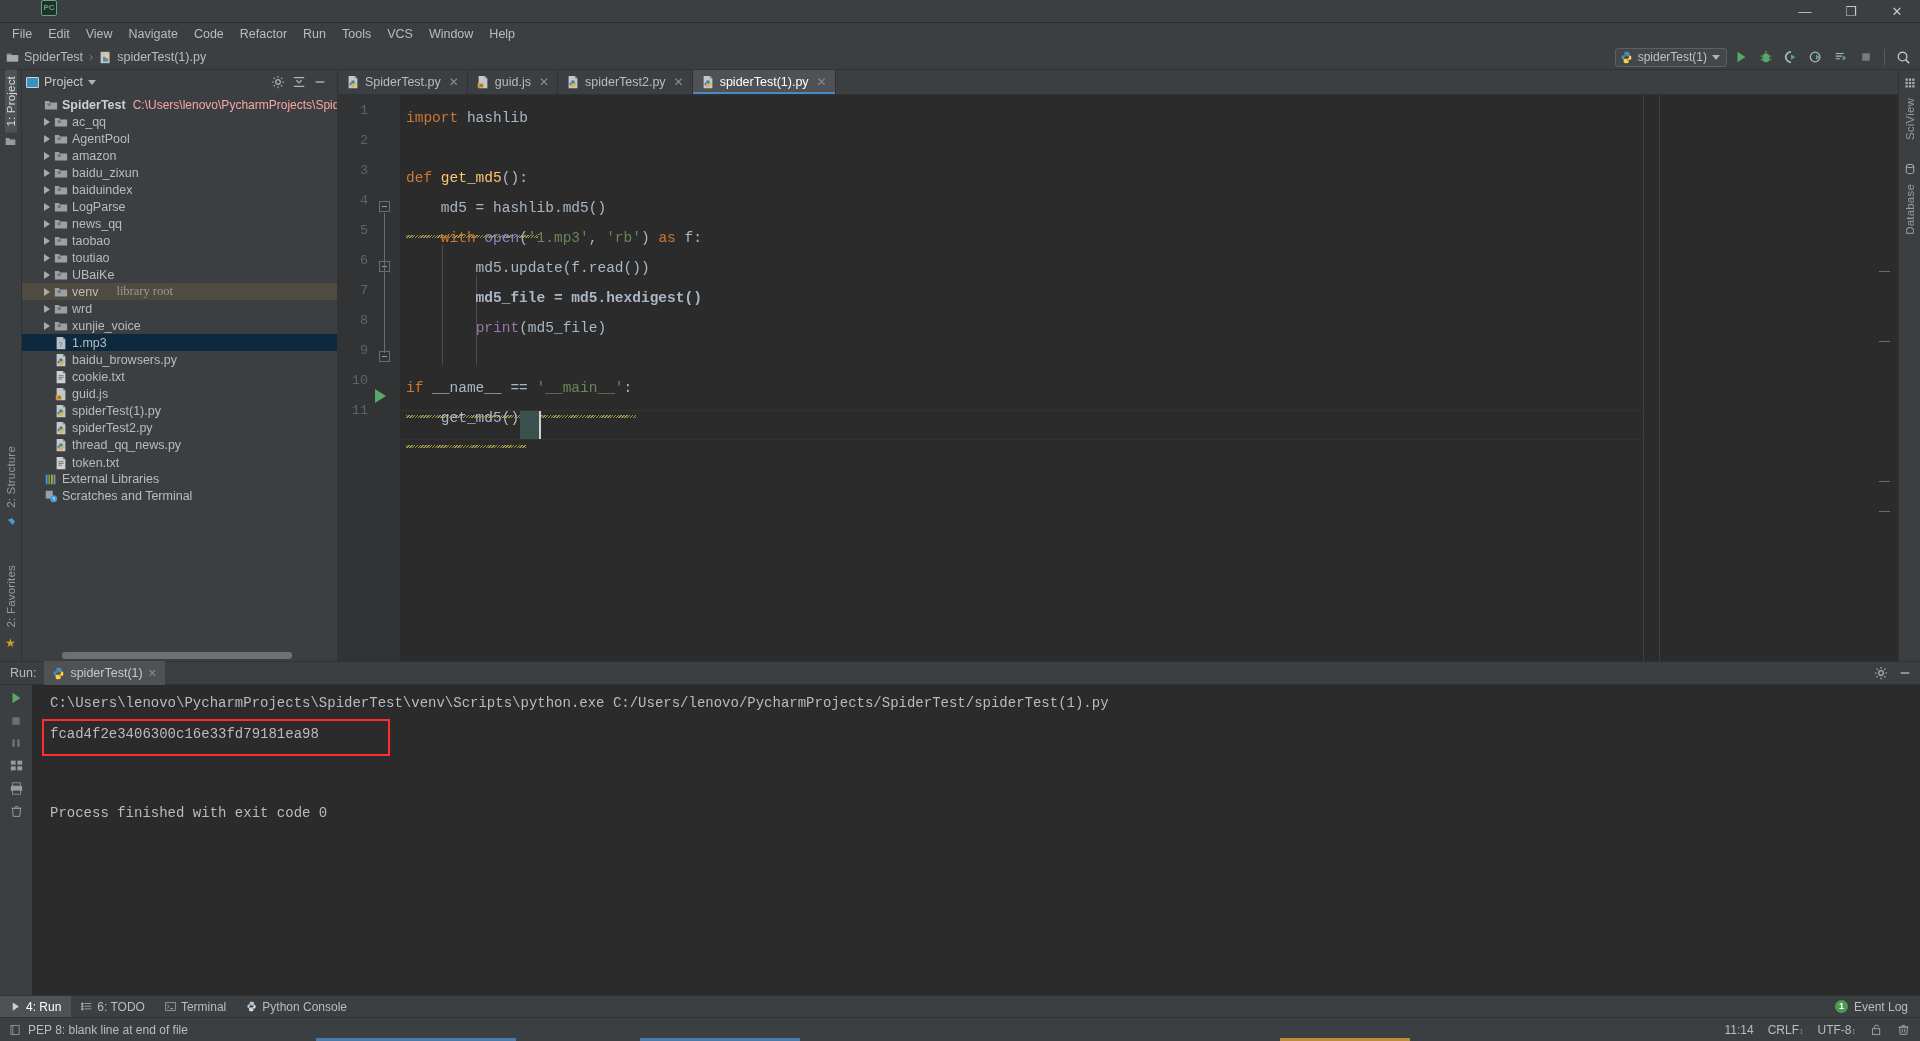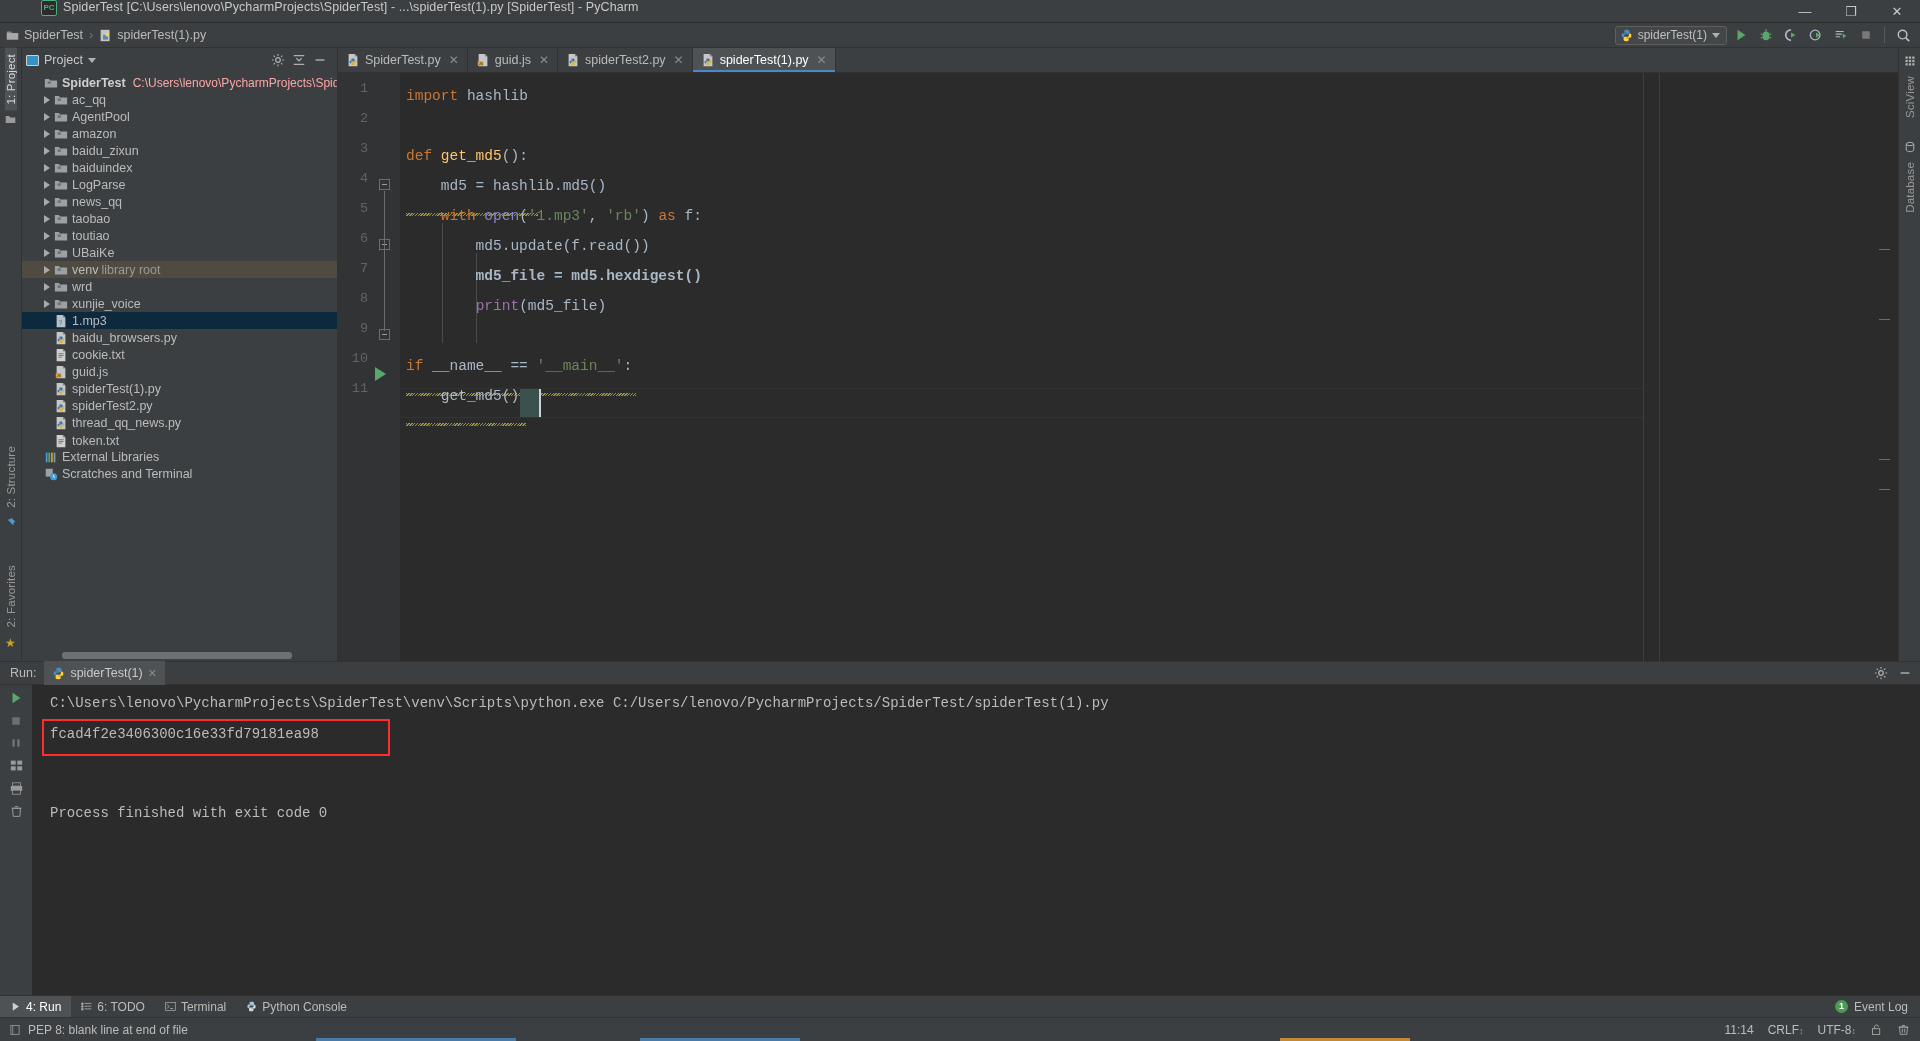--- a/index.html
+++ b/index.html
@@ -105,21 +105,21 @@
     width: 13px; flex: 0 0 13px; display: flex; align-items: center; justify-content: center;
   }
   .arrow i {
     width: 0; height: 0; border-top: 4px solid transparent; border-bottom: 4px solid transparent;
     border-left: 6px solid #a9a9a9; display: block;
   }
   .ficon { width: 15px; flex: 0 0 15px; margin-right: 4px; display: flex; align-items: center; justify-content: center; }
   .tlabel { color: #bbbbbb; }
   .tlabel.bold { font-weight: bold; color: #cfcfcf; }
   .tpath { color: #fca5a5; margin-left: 7px; font-size: 12px; }
-  .tsuffix { color: #9a9a9a; margin-left: 3px; }
+  .tsuffix { color: #9a9a9a; margin-left: 18px; font-family: Liberation Serif, serif; }
   .panel-hscroll { height: 12px; flex: 0 0 12px; position: relative; }
   .panel-hscroll > div {
     position: absolute; left: 40px; top: 3px; width: 230px; height: 7px;
     background: #6e7173; border-radius: 3px;
   }
 
   
   .editor-col { flex: 1 1 auto; display: flex; flex-direction: column; min-width: 0; background: #2b2b2b; }
   .tabbar {
     height: 25px; flex: 0 0 25px; background: #3c3f41; display: flex; align-items: stretch;
@@ -242,28 +242,40 @@
   .updown { font-size: 9px; color: #9a9a9a; }
   svg { display: block; }
 </style>
 </head>
 <body>
 
 <div class="app">
 
   <div class="titlebar">
     <div class="title-icon">PC</div>
-    <div class="title-text">SpiderTest [C:\Users\lenovo\PycharmProjects\SpiderTest] - ...\spiderTest(1).py [SpiderTest] - PyCharm</div>
     <div class="win-btns">
       <div class="win-btn">—</div>
       <div class="win-btn">❐</div>
       <div class="win-btn close">✕</div>
     </div>
   </div>
 
+  <div class="menubar">
+    <div class="menu-item">File</div>
+    <div class="menu-item">Edit</div>
+    <div class="menu-item">View</div>
+    <div class="menu-item">Navigate</div>
+    <div class="menu-item">Code</div>
+    <div class="menu-item">Refactor</div>
+    <div class="menu-item">Run</div>
+    <div class="menu-item">Tools</div>
+    <div class="menu-item">VCS</div>
+    <div class="menu-item">Window</div>
+    <div class="menu-item">Help</div>
+  </div>
 
   <div class="navbar">
     <div class="crumb">
       <span class="crumb-icon">
         <svg width="13" height="13" viewBox="0 0 16 16">
             <path d="M1 3h5l1.5 2H15v8H1z" fill="#8a8a8a"></path>
             <path d="M1 5h14v8H1z" fill="#a8a8a8"></path>
           </svg>
       </span>
       <span>SpiderTest</span>

